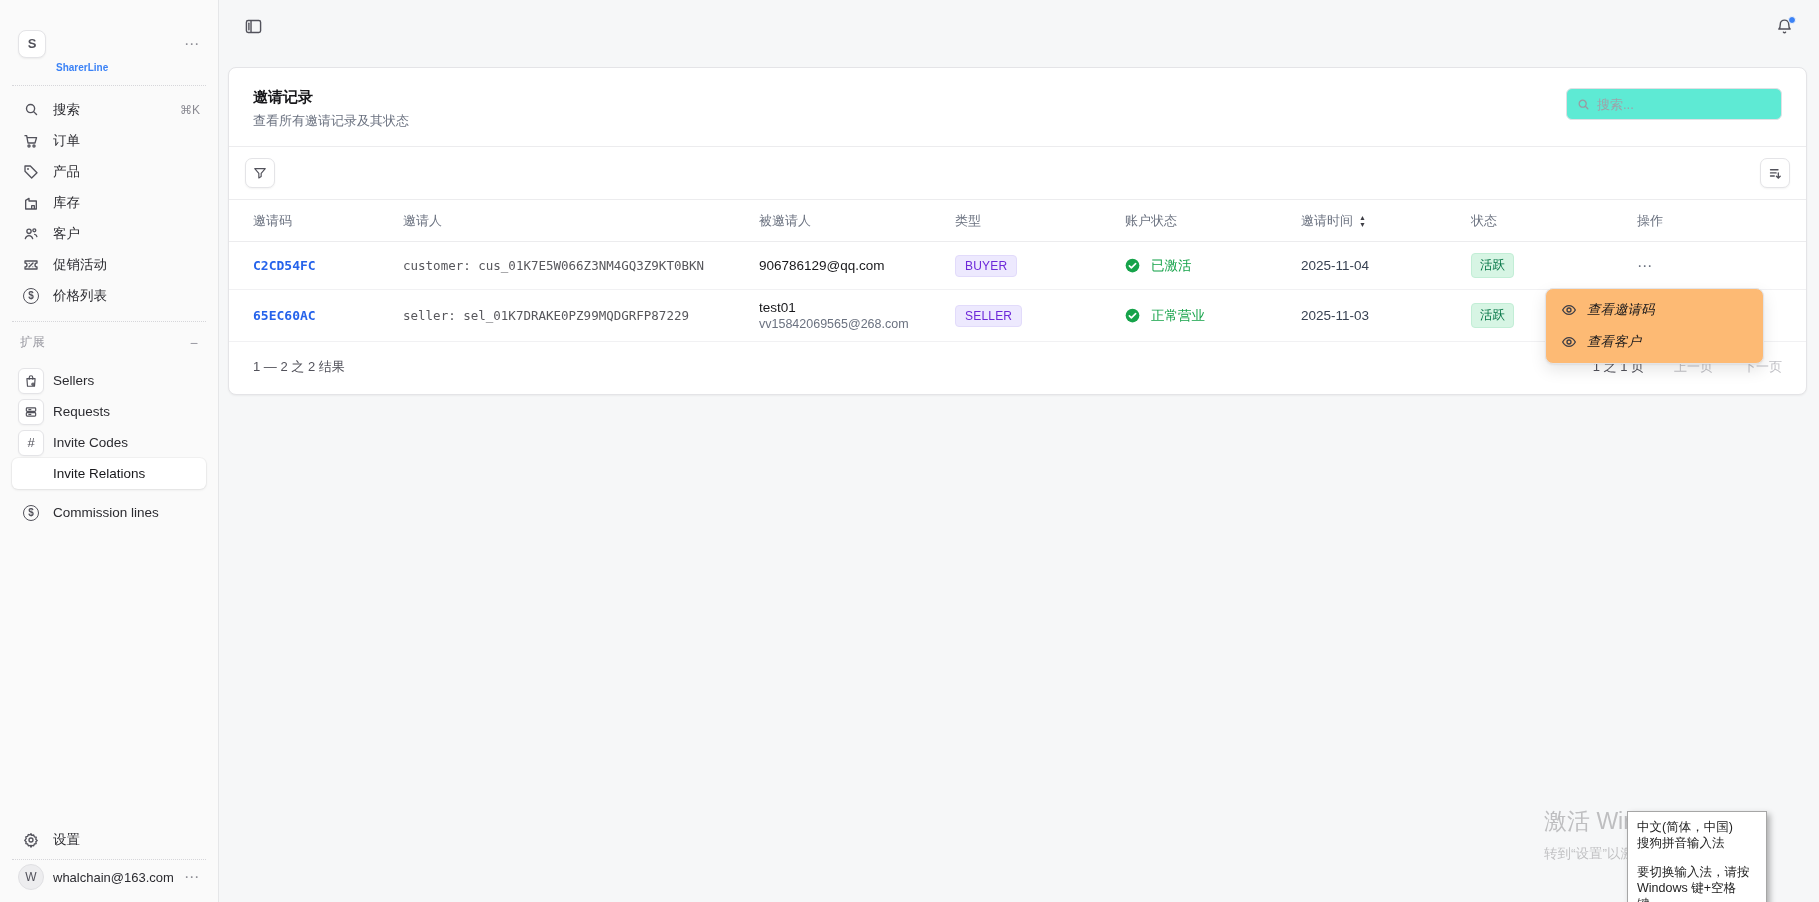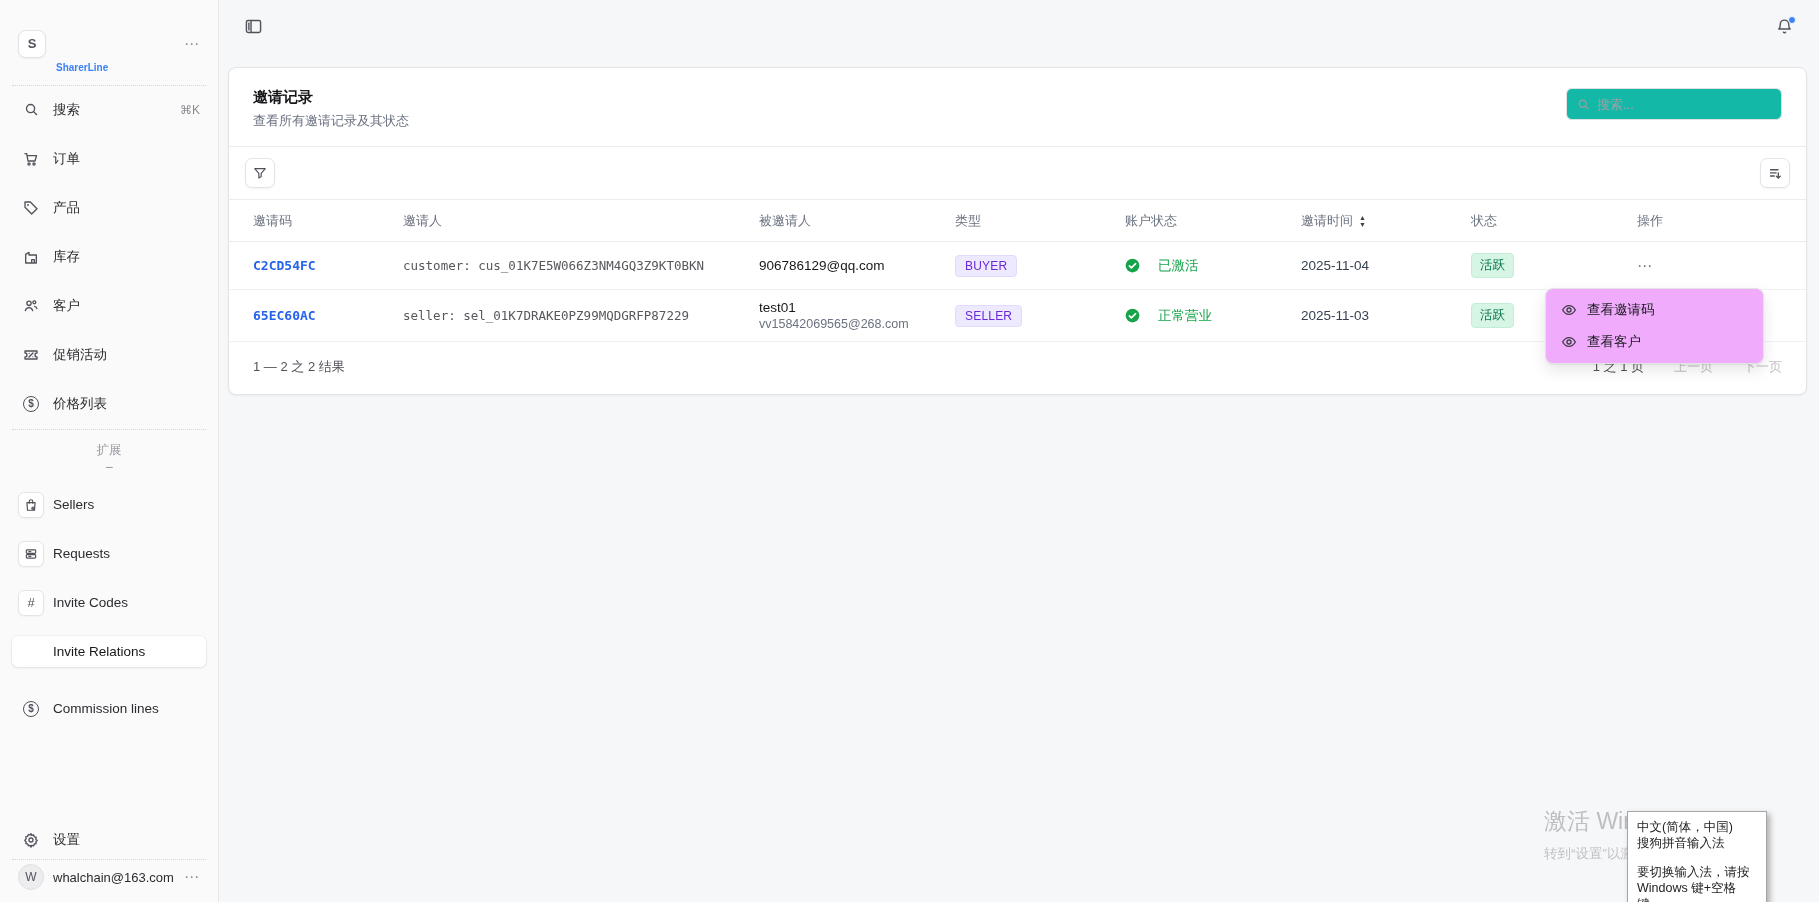--- a/index.html
+++ b/index.html
@@ -7,26 +7,26 @@
   body { font-family:"Liberation Sans","DejaVu Sans",sans-serif; background:#f6f7f8; color:#18181b; }
   .page { position:relative; width:1819px; height:902px; display:flex; }
 
   
   .sidebar { width:219px; min-width:219px; background:#fafafa; border-right:1px solid #e5e6e8; display:flex; flex-direction:column; padding:10px 12px 12px; }
   .side-head { display:flex; align-items:center; gap:10px; padding:4px 6px 10px; }
   .logo-box { width:28px; height:28px; border:1px solid #e4e4e7; border-radius:8px; background:#fff; box-shadow:0 1px 2px rgba(0,0,0,.06); display:flex; align-items:center; justify-content:center; font-size:13px; font-weight:600; color:#52525b; }
   .app-name { font-size:10px; font-weight:600; color:#3b82f6; flex:1;margin-top:48px; }
   .dots { color:#8f8f96; font-size:15px; letter-spacing:1px; cursor:pointer; }
   .dotted { border-top:1px dotted #d6d6da; margin:2px 0 8px; }
-  .nav { display:flex; flex-direction:column; gap:18px; }
+  .nav { display:flex; flex-direction:column; gap:0; }
   .nav-item { display:flex; align-items:center; gap:9px; height:31px; padding:0 6px; border-radius:6px; font-size:13.5px; color:#2b2b30; cursor:pointer; }
   .icon-slot { width:26px; min-width:26px; display:flex; align-items:center; justify-content:center; color:#52525b; }
   .nav-item .grow { flex:1; }
   .shortcut { font-size:12px; color:#8a8a92; }
-  .section-head { display:flex; align-items:center; justify-content:space-between; padding:4px 8px 6px; font-size:12.5px; color:#9a9aa2;flex-direction:column; }
+  .section-head { display:flex; align-items:center; justify-content:space-between; padding:4px 8px 6px; font-size:12.5px; color:#9a9aa2; }
   .collapse-btn { color:#9a9aa2; font-size:14px; cursor:pointer; }
   .frame { width:26px; height:26px; border:1px solid #e4e4e7; border-radius:6px; background:#fff; box-shadow:0 1px 2px rgba(0,0,0,.04); display:flex; align-items:center; justify-content:center; color:#52525b; font-size:13px; }
   .nav-item.active { background:#fff; box-shadow:0 1px 3px rgba(0,0,0,.08), 0 0 0 1px rgba(0,0,0,.03); padding-left:41px; font-weight:500; color:#18181b; }
   .dollar-circle { width:16px; height:16px; border:1.4px solid #52525b; border-radius:50%; display:flex; align-items:center; justify-content:center; font-size:10px; font-weight:600; color:#52525b; }
   .side-bottom { margin-top:auto; display:flex; flex-direction:column; gap:0; }
   .user-row { display:flex; align-items:center; gap:9px; padding:4px 6px 0; }
   .avatar { width:26px; height:26px; border-radius:50%; background:#ededef; border:1px solid #e0e0e3; display:flex; align-items:center; justify-content:center; font-size:12px; color:#52525b; }
   .user-email { flex:1; font-size:13px; font-weight:500; color:#2b2b30; }
   .gap-sellers { margin-top:8px; }
   .gap-commission { margin-top:8px; }
@@ -36,52 +36,52 @@
   .topbar { height:52px; display:flex; align-items:center; justify-content:space-between; padding:0 26px; }
   .icon-btn { display:flex; align-items:center; justify-content:center; cursor:pointer; color:#52525b; }
   .bell-wrap { position:relative; }
   .bell-dot { position:absolute; top:-2px; right:-3px; width:8px; height:8px; border-radius:50%; background:#3b82f6; border:1.5px solid #f6f7f8; }
 
   .content { padding:15px 12px 0 9px; }
   .card { background:#fff; border:1px solid #e4e4e7; border-radius:8px; box-shadow:0 1px 2px rgba(0,0,0,.05); overflow:visible; }
   .card-header { display:flex; align-items:flex-start; justify-content:space-between; padding:20px 24px 16px; }
   .page-title { font-size:15px; font-weight:600; color:#18181b; }
   .page-subtitle { font-size:13px; color:#6b7280; margin-top:5px; }
-  .search-box { display:flex; align-items:center; gap:7px; width:216px; height:32px; border:1px solid #e0e0e4; border-radius:6px; background:#14b8a6; padding:0 10px; color:#9a9aa2; }
+  .search-box { display:flex; align-items:center; gap:7px; width:216px; height:32px; border:1px solid #e0e0e4; border-radius:6px; background:#5eead4; padding:0 10px; color:#9a9aa2; }
   .search-box input { border:none; outline:none; width:100%; font-size:13px; color:#18181b; background:transparent; font-family:inherit; }
   .search-box input::placeholder { color:#a0a0a8; }
 
   .toolbar { display:flex; align-items:center; justify-content:space-between; padding:11px 16px; border-top:1px solid #ececee; border-bottom:1px solid #ececee; }
   .tool-btn { width:30px; height:30px; border:1px solid #e4e4e7; border-radius:7px; background:#fff; box-shadow:0 1px 2px rgba(0,0,0,.05); display:flex; align-items:center; justify-content:center; color:#52525b; cursor:pointer; }
 
   .grid-row { display:grid; grid-template-columns:150px 356px 196px 170px 176px 170px 166px 1fr; align-items:center; }
   .thead { height:42px; border-bottom:1px solid #ececee; }
   .th { font-size:13px; color:#6b7280; padding:0 12px 0 24px; display:flex; align-items:center; gap:6px; }
   .sort-arrows { display:flex; flex-direction:column; line-height:7px; font-size:7px; color:#3f3f46; cursor:pointer; }
   .trow { border-bottom:1px solid #f1f1f3; }
   .trow-1 { height:48px; } .trow-2 { height:52px; }
   .td { padding:0 12px 0 24px; font-size:13.5px; color:#374151; }
   .td-code { font-family:"DejaVu Sans Mono",monospace; font-weight:bold; font-size:13px; color:#2563eb; cursor:pointer; }
   .td-mono { font-family:"DejaVu Sans Mono",monospace; font-size:12.5px; color:#57575c; }
   .invitee-main { font-size:13.5px; color:#18181b; }
   .invitee-sub { font-size:12.5px; color:#6b7280; margin-top:2px; }
   .invitee-sub:empty { display:none; }
   .badge-type { display:inline-block; padding:3px 9px; border-radius:4px; background:#ede9fe; border:1px solid #e2dbfb; color:#6d28d9; font-size:12px; font-weight:500; letter-spacing:.2px; }
-  .acct-status { display:flex; align-items:center; gap:18px; color:#16a34a; font-size:13.5px; }
+  .acct-status { display:flex; align-items:center; gap:11px; color:#16a34a; font-size:13.5px; }
   .badge-status { display:inline-block; padding:3px 8px; border-radius:4px; background:#d7f5e4; border:1px solid #c2eed6; color:#067647; font-size:12.5px; }
   .row-dots { color:#6b7280; font-size:15px; letter-spacing:1px; cursor:pointer; }
 
   .card-footer { display:flex; align-items:center; justify-content:space-between; padding:16px 24px 18px; }
   .results-text { font-size:13px; color:#52525b; }
   .pager { display:flex; gap:30px; font-size:13px; }
   .page-info { color:#52525b; }
   .pager-btn { color:#c2c2c7; cursor:default; }
 
   
-  .ctx-menu { position:absolute; left:1545px; top:288px; width:219px; background:#f0abfc; border:1px solid #e4e4e7; border-radius:8px; box-shadow:0 6px 16px rgba(0,0,0,.10), 0 1px 2px rgba(0,0,0,.06); padding:5px; z-index:50; }
+  .ctx-menu { position:absolute; left:1545px; top:288px; width:219px; background:#fdba74; border:1px solid #e4e4e7; border-radius:8px; box-shadow:0 6px 16px rgba(0,0,0,.10), 0 1px 2px rgba(0,0,0,.06); padding:5px; z-index:50;font-style:italic; }
   .ctx-item { display:flex; align-items:center; gap:9px; padding:7px 9px; border-radius:6px; font-size:13.5px; color:#18181b; cursor:pointer; }
   .ctx-item .icon-slot { width:18px; min-width:18px; color:#3f3f46; }
 
   
   .watermark { position:absolute; left:1544px; top:806px; z-index:10; pointer-events:none; }
   .wm1 { font-size:23px; color:#acacae; opacity:.75; }
   .wm2 { font-size:13.5px; color:#b4b4b6; opacity:.8; margin-top:8px; }
   .ime-tip { position:absolute; left:1627px; top:811px; width:140px; height:120px; background:#fff; border:1px solid #a6a6a6; box-shadow:3px 3px 6px rgba(0,0,0,.3); padding:7px 9px; z-index:60; font-size:12.5px; line-height:16px; color:#222; }
   .ime-gap { margin-top:13px; }
 

